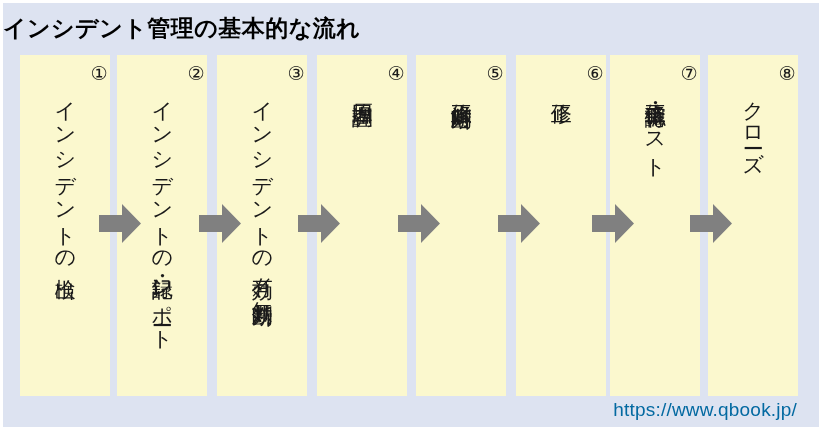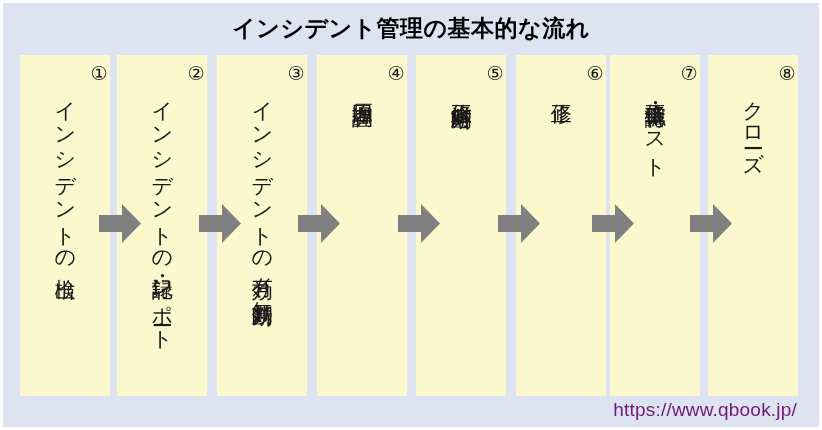--- a/index.html
+++ b/index.html
@@ -21,21 +21,20 @@
     margin: 3px 0 0 3px;
     background: #dde3f1;
     box-sizing: border-box;
   }
 
   #title {
     position: absolute;
     top: 8px;
     left: 0;
     width: 816px;
-    text-align: center;
     font-size: 23px;
     font-weight: bold;
     color: #000000;
     letter-spacing: 0.5px;
     line-height: 34px;
     white-space: nowrap;
   }
 
   #steps {
     position: absolute;
@@ -98,21 +97,21 @@
     top: 149px;
     z-index: 5;
   }
   .arrow svg { display: block; width: 42px; height: 39px; }
 
   #footer-url {
     position: absolute;
     right: 22px;
     bottom: 6px;
     font-size: 19px;
-    color: #701a75;
+    color: #0369a1;
     letter-spacing: 0.2px;
     white-space: nowrap;
   }
 </style>
 </head>
 <body>
 
 <div id="diagram">
 
   <div id="title">インシデント管理の基本的な流れ</div>

